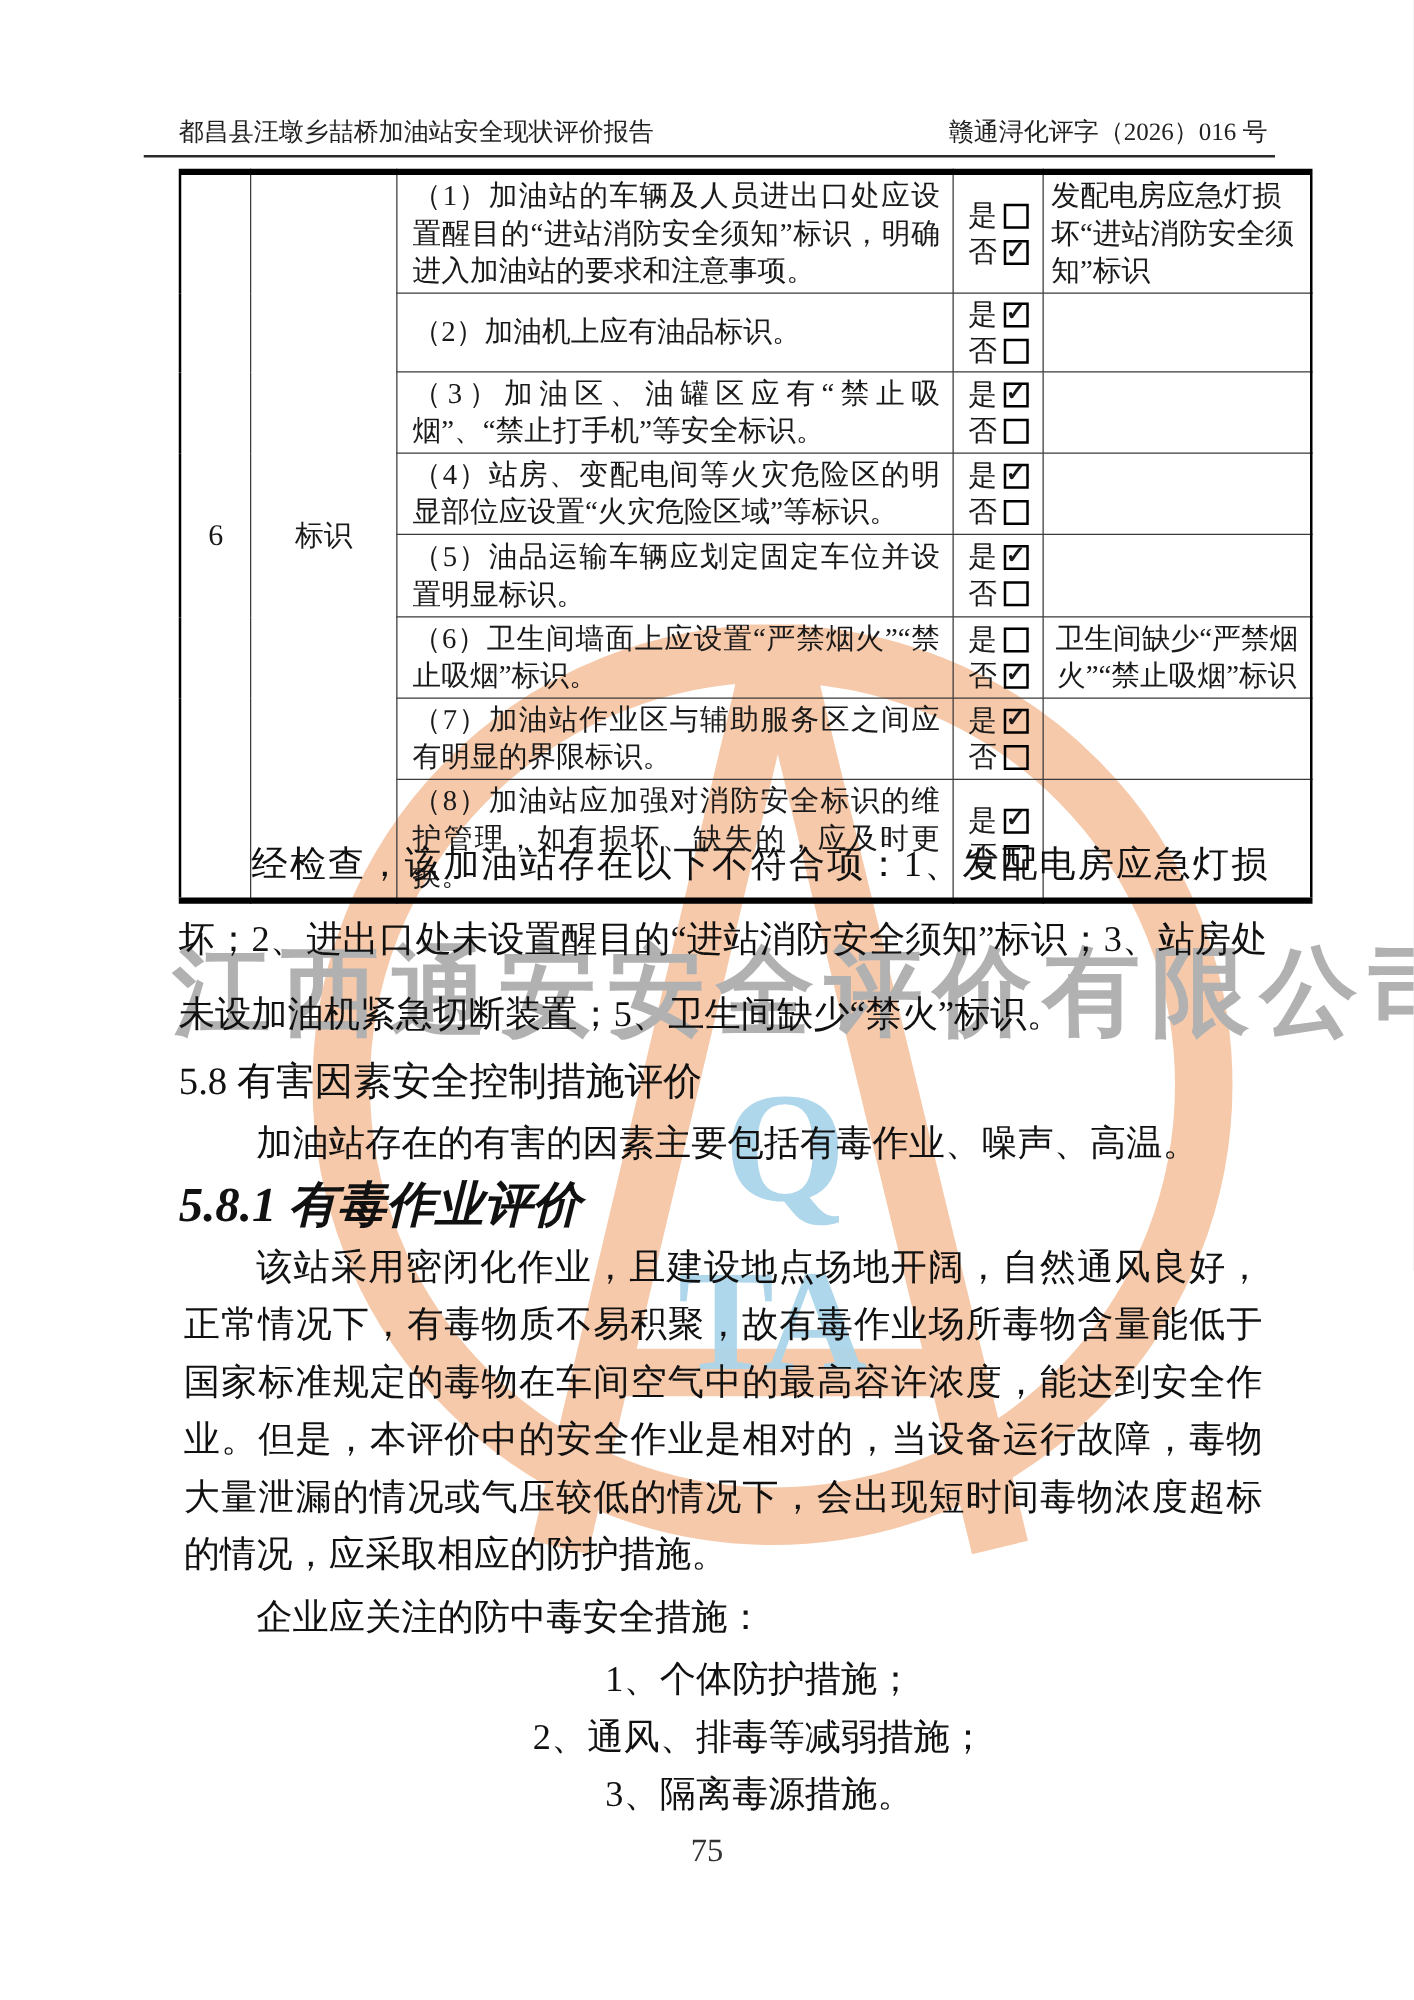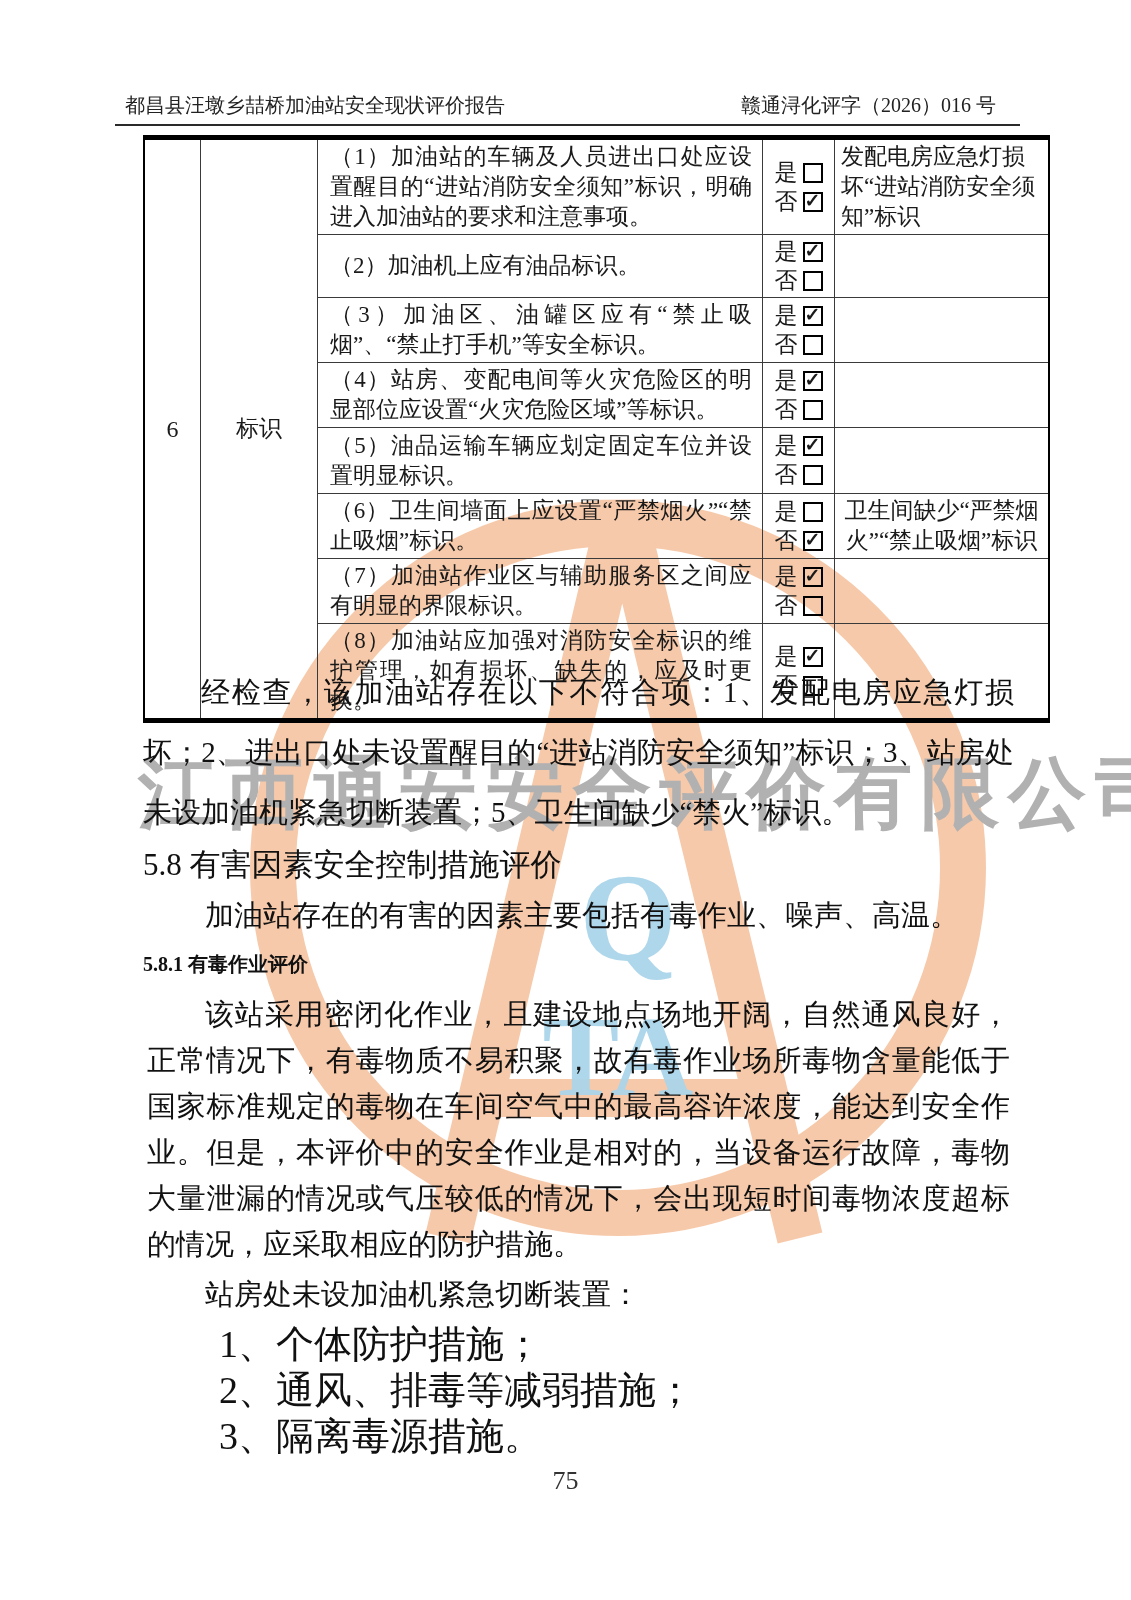--- a/index.html
+++ b/index.html
@@ -15,21 +15,21 @@
   
   .wm-layer{position:absolute;inset:0;z-index:0;pointer-events:none;}
   .wm-company{
     position:absolute;top:742px;left:138px;width:880px;
     font-size:78px;letter-spacing:9px;white-space:nowrap;
     color:#b1b1b1;font-weight:bold;
   }
   
   .content{position:relative;z-index:1;}
   .hdr{
-    position:absolute;top:92px;left:125px;width:871px;
+    position:absolute;top:92px;left:143px;width:871px;
     font-size:20px;display:flex;justify-content:space-between;
     color:#222;
   }
   .hdr-rule{
     position:absolute;top:124px;left:115px;width:905px;height:2px;
     background:#2a2a2a;
   }
   
   table.chk{
     position:absolute;top:135px;left:143px;width:871px;
@@ -50,22 +50,22 @@
   .box{
     display:inline-block;width:16px;height:16px;border:2px solid #000;
     line-height:14px;font-size:19px;font-weight:bold;text-align:center;
     vertical-align:middle;overflow:visible;
   }
   
   .bodytext{position:absolute;top:662px;left:143px;width:871px;}
   .para-wide{margin:0;text-indent:2em;font-size:29px;line-height:60px;text-align:justify;}
   .para{margin:4px;text-indent:2em;font-size:29px;line-height:46px;text-align:justify;}
   .h-sec1{margin:0;font-size:31px;line-height:46px;font-weight:normal;}
-  .h-sec2{margin:0;font-size:20px;line-height:45px;font-weight:bold;}
-  .listline{margin:0;text-indent:2em;font-size:38px;line-height:46px;}
+  .h-sec2{margin:0;font-size:39px;line-height:45px;font-weight:bold;font-style:italic;}
+  .listline{margin:0;text-indent:2em;font-size:29px;line-height:46px;text-align:center;}
   .footer-num{
     position:absolute;top:1466px;left:0;width:1131px;text-align:center;
     font-size:26px;color:#333;
   }
 </style>
 </head>
 <body>
 
 <div class="page">
 
@@ -210,21 +210,21 @@
       </tr>
     </tbody>
       </table>
 
     <div class="bodytext">
       <p class="para-wide">经检查，该加油站存在以下不符合项：1、发配电房应急灯损坏；2、进出口处未设置醒目的“进站消防安全须知”标识；3、站房处未设加油机紧急切断装置；5、卫生间缺少“禁火”标识。</p>
       <p class="h-sec1">5.8 有害因素安全控制措施评价</p>
       <p class="para">加油站存在的有害的因素主要包括有毒作业、噪声、高温。</p>
       <p class="h-sec2">5.8.1 有毒作业评价</p>
       <p class="para">该站采用密闭化作业，且建设地点场地开阔，自然通风良好，正常情况下，有毒物质不易积聚，故有毒作业场所毒物含量能低于国家标准规定的毒物在车间空气中的最高容许浓度，能达到安全作业。但是，本评价中的安全作业是相对的，当设备运行故障，毒物大量泄漏的情况或气压较低的情况下，会出现短时间毒物浓度超标的情况，应采取相应的防护措施。</p>
-      <p class="para">站房处未设加油机紧急切断装置：</p>
+      <p class="para">企业应关注的防中毒安全措施：</p>
       <p class="listline">1、个体防护措施；</p>
       <p class="listline">2、通风、排毒等减弱措施；</p>
       <p class="listline">3、隔离毒源措施。</p>
     </div>
 
     <div class="footer-num">75</div>
 
   </div>
 </div>
 

